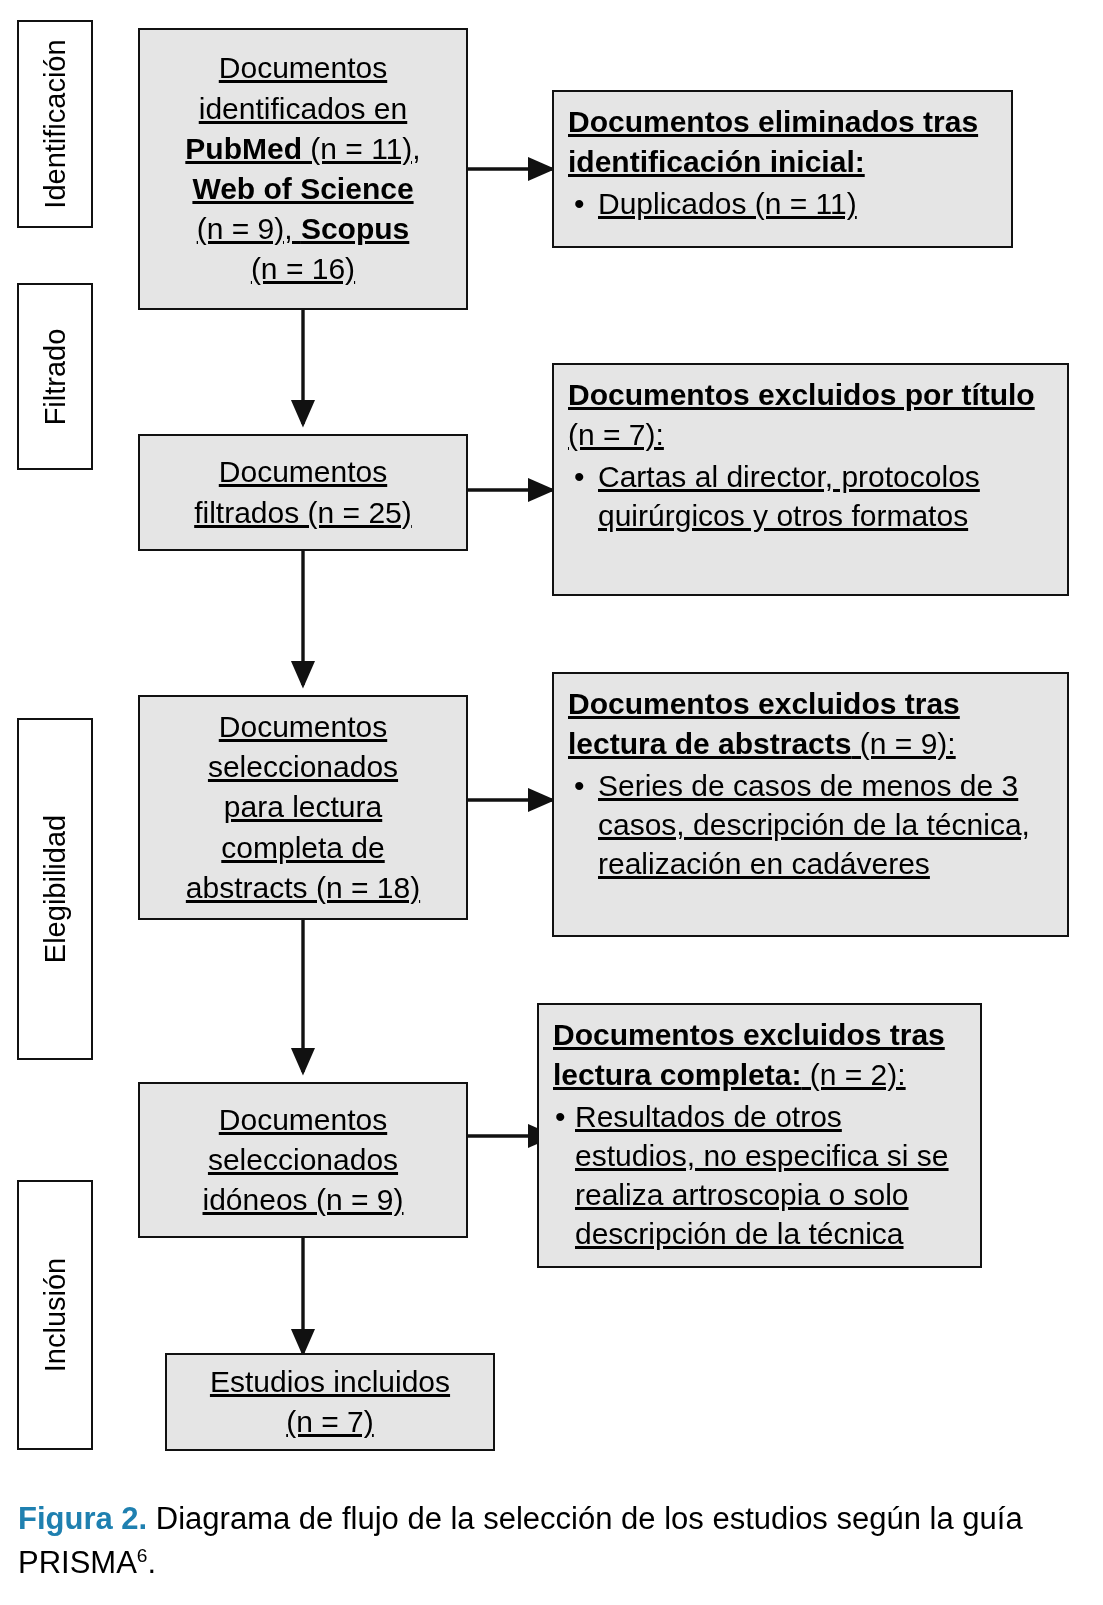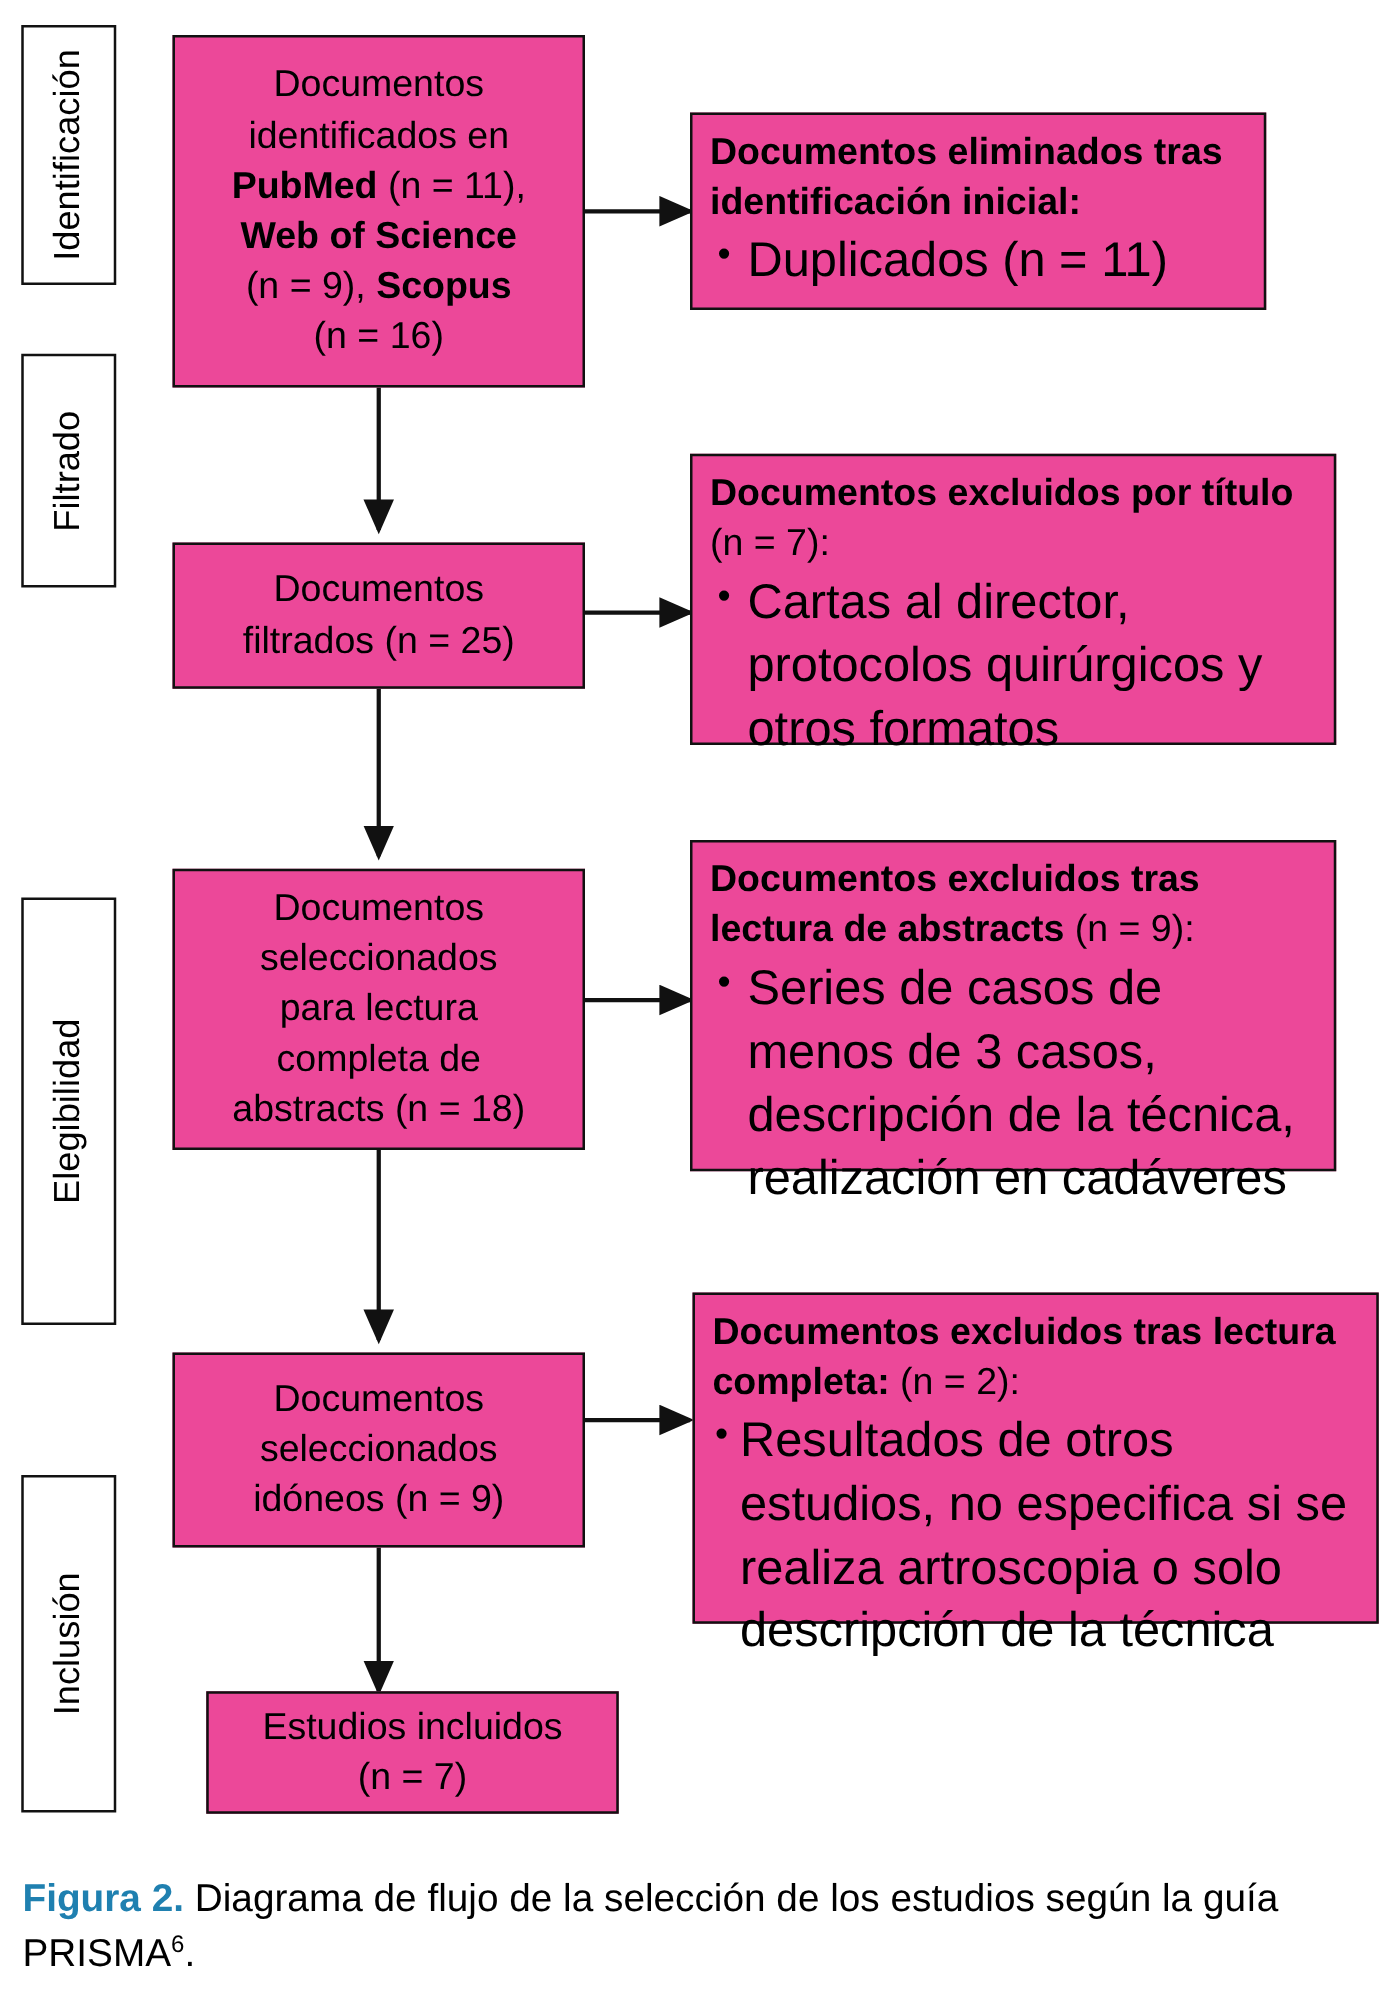--- a/index.html
+++ b/index.html
@@ -8,25 +8,26 @@
     font-family:"Liberation Sans","DejaVu Sans",sans-serif;
     color:#000000;
   }
   #diagram{position:absolute;left:0;top:0;width:1103px;height:1605px;}
   .svg-layer{position:absolute;left:0;top:0;width:1103px;height:1605px;pointer-events:none;}
 
   
   .box{
     position:absolute;
     border:2.5px solid #111111;
-    background:#ec4899;
+    background:#e5e5e5;
     box-sizing:border-box;
     display:flex;
     align-items:center;
     justify-content:center;
+    text-decoration:underline;
   }
   .box .txt{
     text-align:center;
     font-size:30px;
     line-height:1.34;
     padding:0 10px;
   }
   .box.right{
     align-items:flex-start;
     justify-content:flex-start;
@@ -56,21 +57,21 @@
   
   ul.bul{
     margin:2px 0 0 0;
     padding:0 0 0 0;
     list-style:none;
   }
   ul.bul li{
     position:relative;
     padding-left:30px;
     margin:0;
-    font-size:39px;
+    font-size:30px;
     line-height:1.3;
   }
   ul.bul li:before{
     content:"\2022";
     position:absolute;
     left:6px;top:0;
     font-size:30px;
   }
   ul.bul.tight li{padding-left:22px;}
   ul.bul.tight li:before{left:2px;}
@@ -196,21 +197,21 @@
     <div class="txt">
       <div>
         <b>Documentos excluidos tras lectura de abstracts</b><span> (n = 9):</span>
       </div>
       <ul class="bul">
         <li>Series de casos de menos de 3 casos, descripción de la técnica, realización en cadáveres</li>
       </ul>
     </div>
   </div>
 
-  <div class="box right" style="left:554px;top:1003px;width:549px;height:265px;margin-top:31px;">
+  <div class="box right" style="left:537px;top:1003px;width:445px;height:265px;">
     <div class="txt">
       <div>
         <b>Documentos excluidos tras lectura completa:</b><span> (n = 2):</span>
       </div>
       <ul class="bul tight">
         <li>Resultados de otros estudios, no especifica si se realiza artroscopia o solo descripción de la técnica</li>
       </ul>
     </div>
   </div>
 

